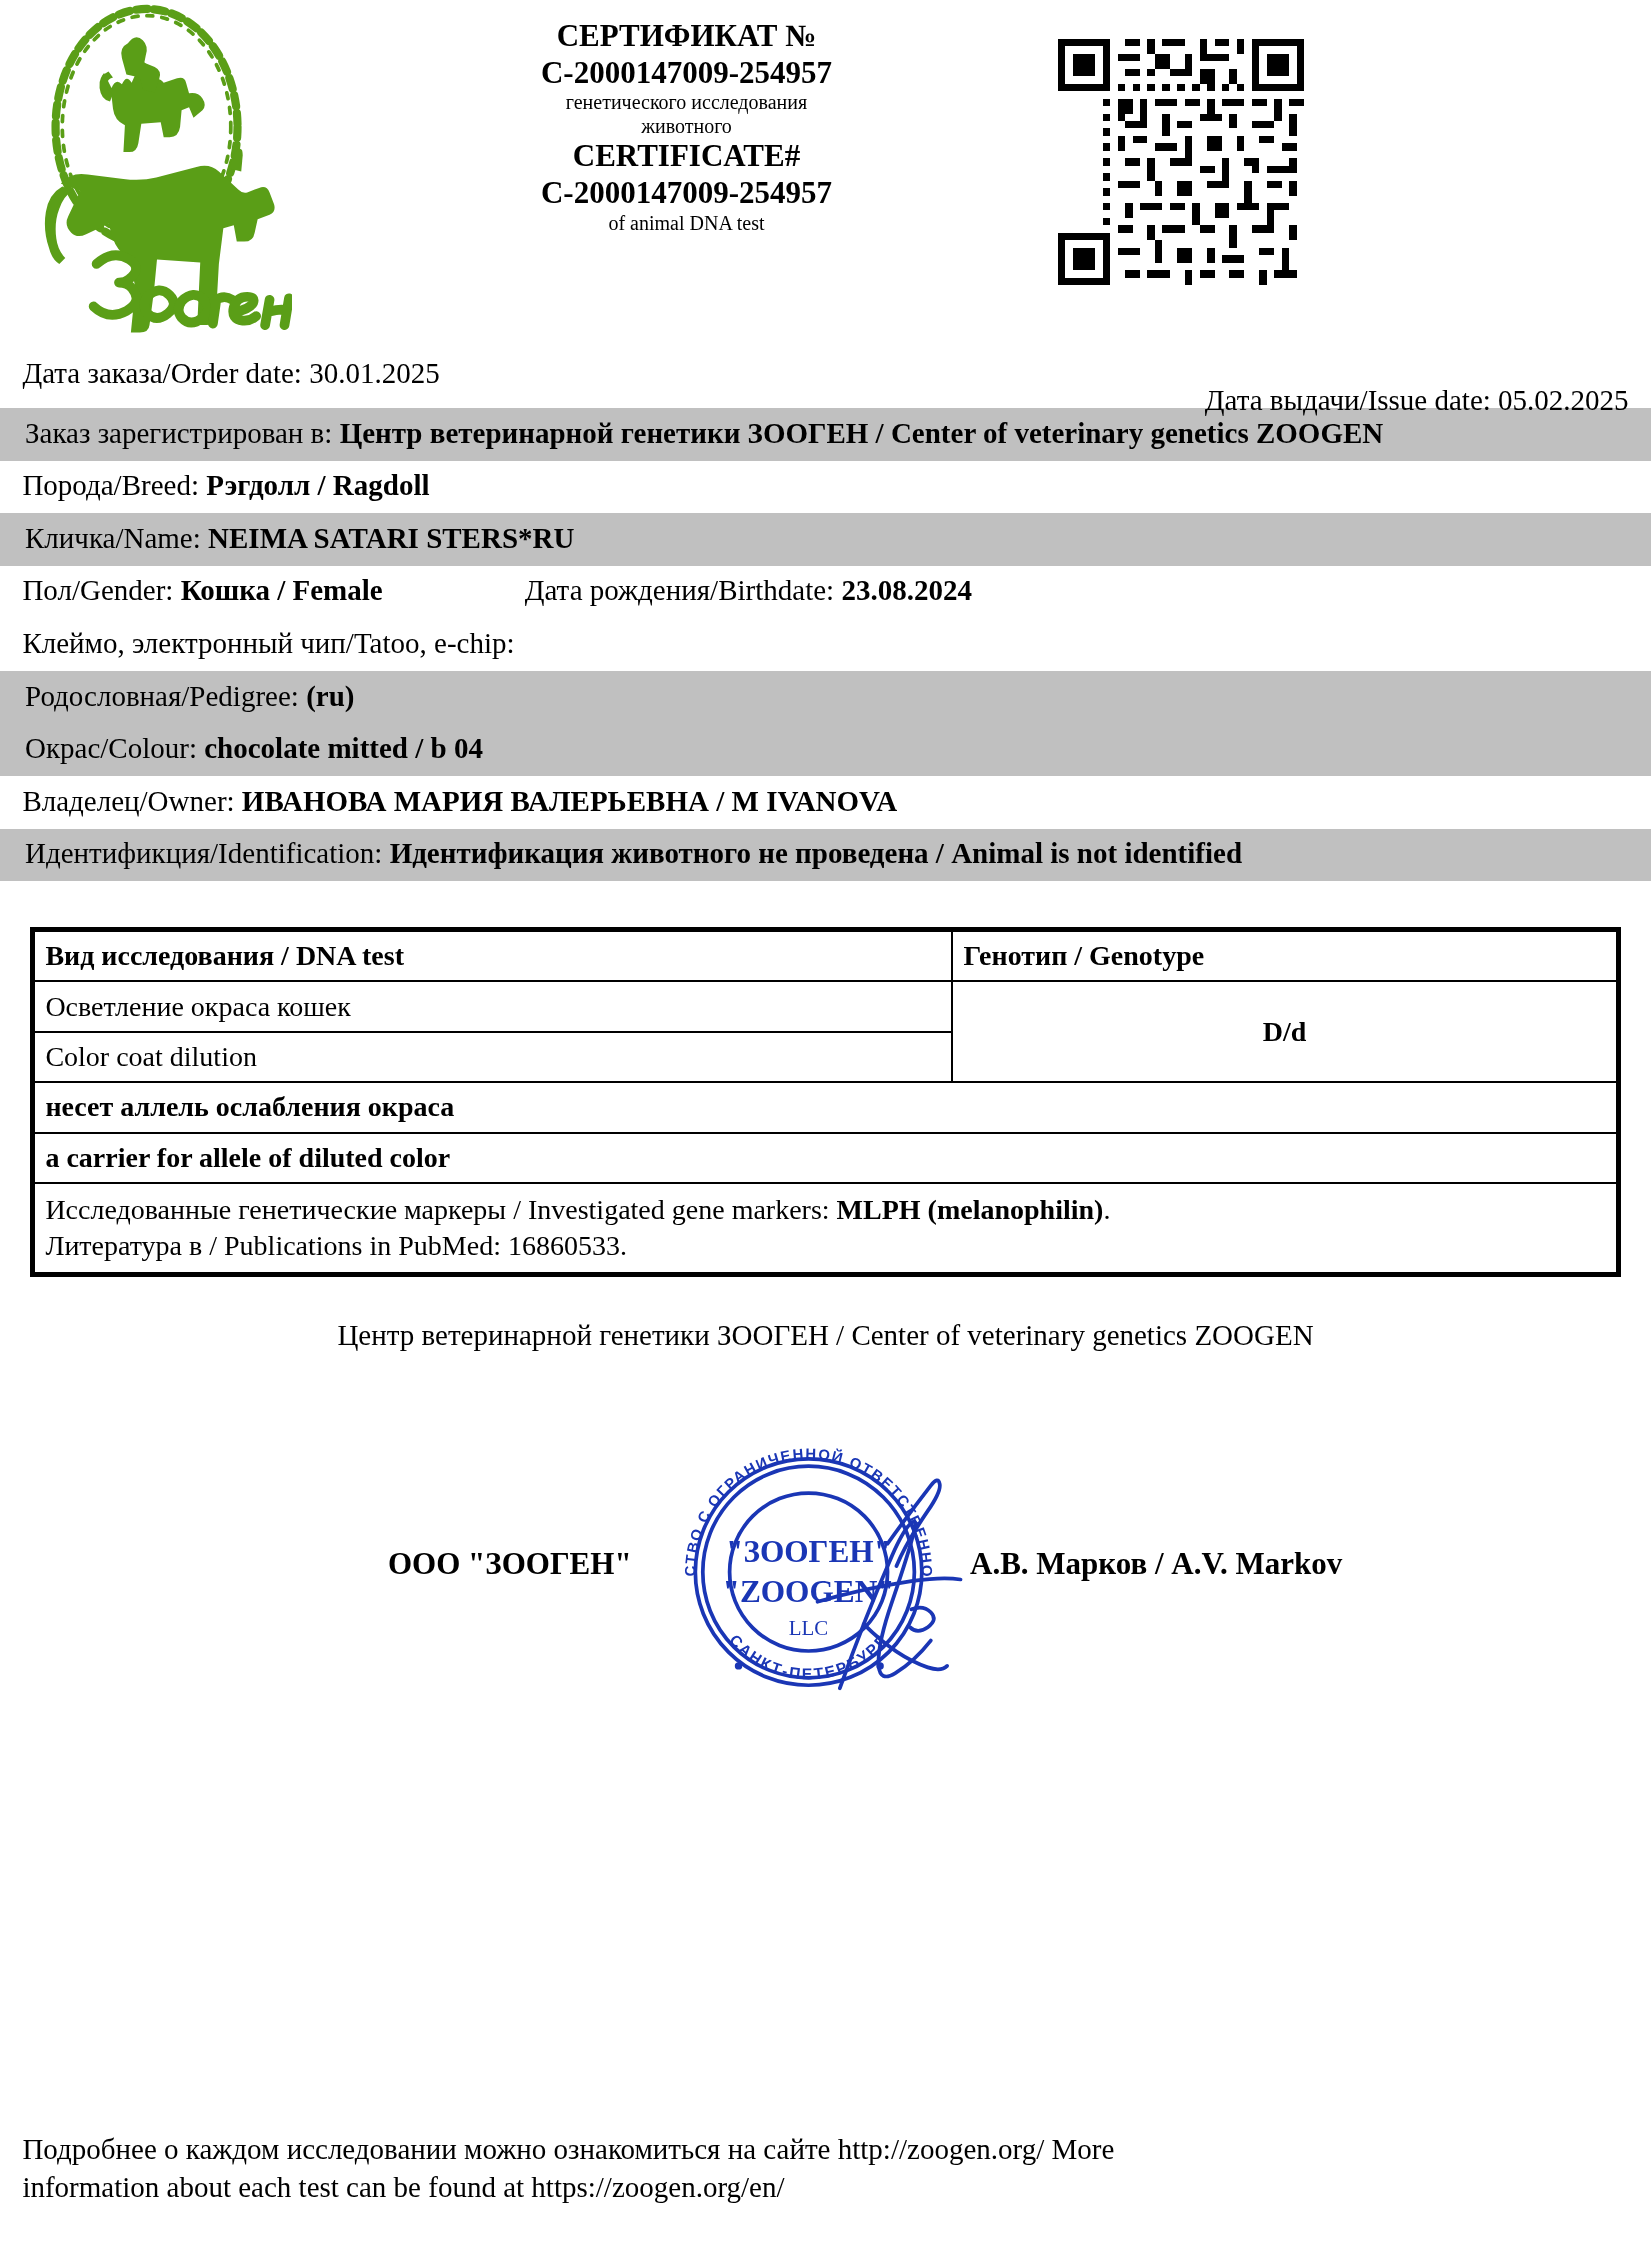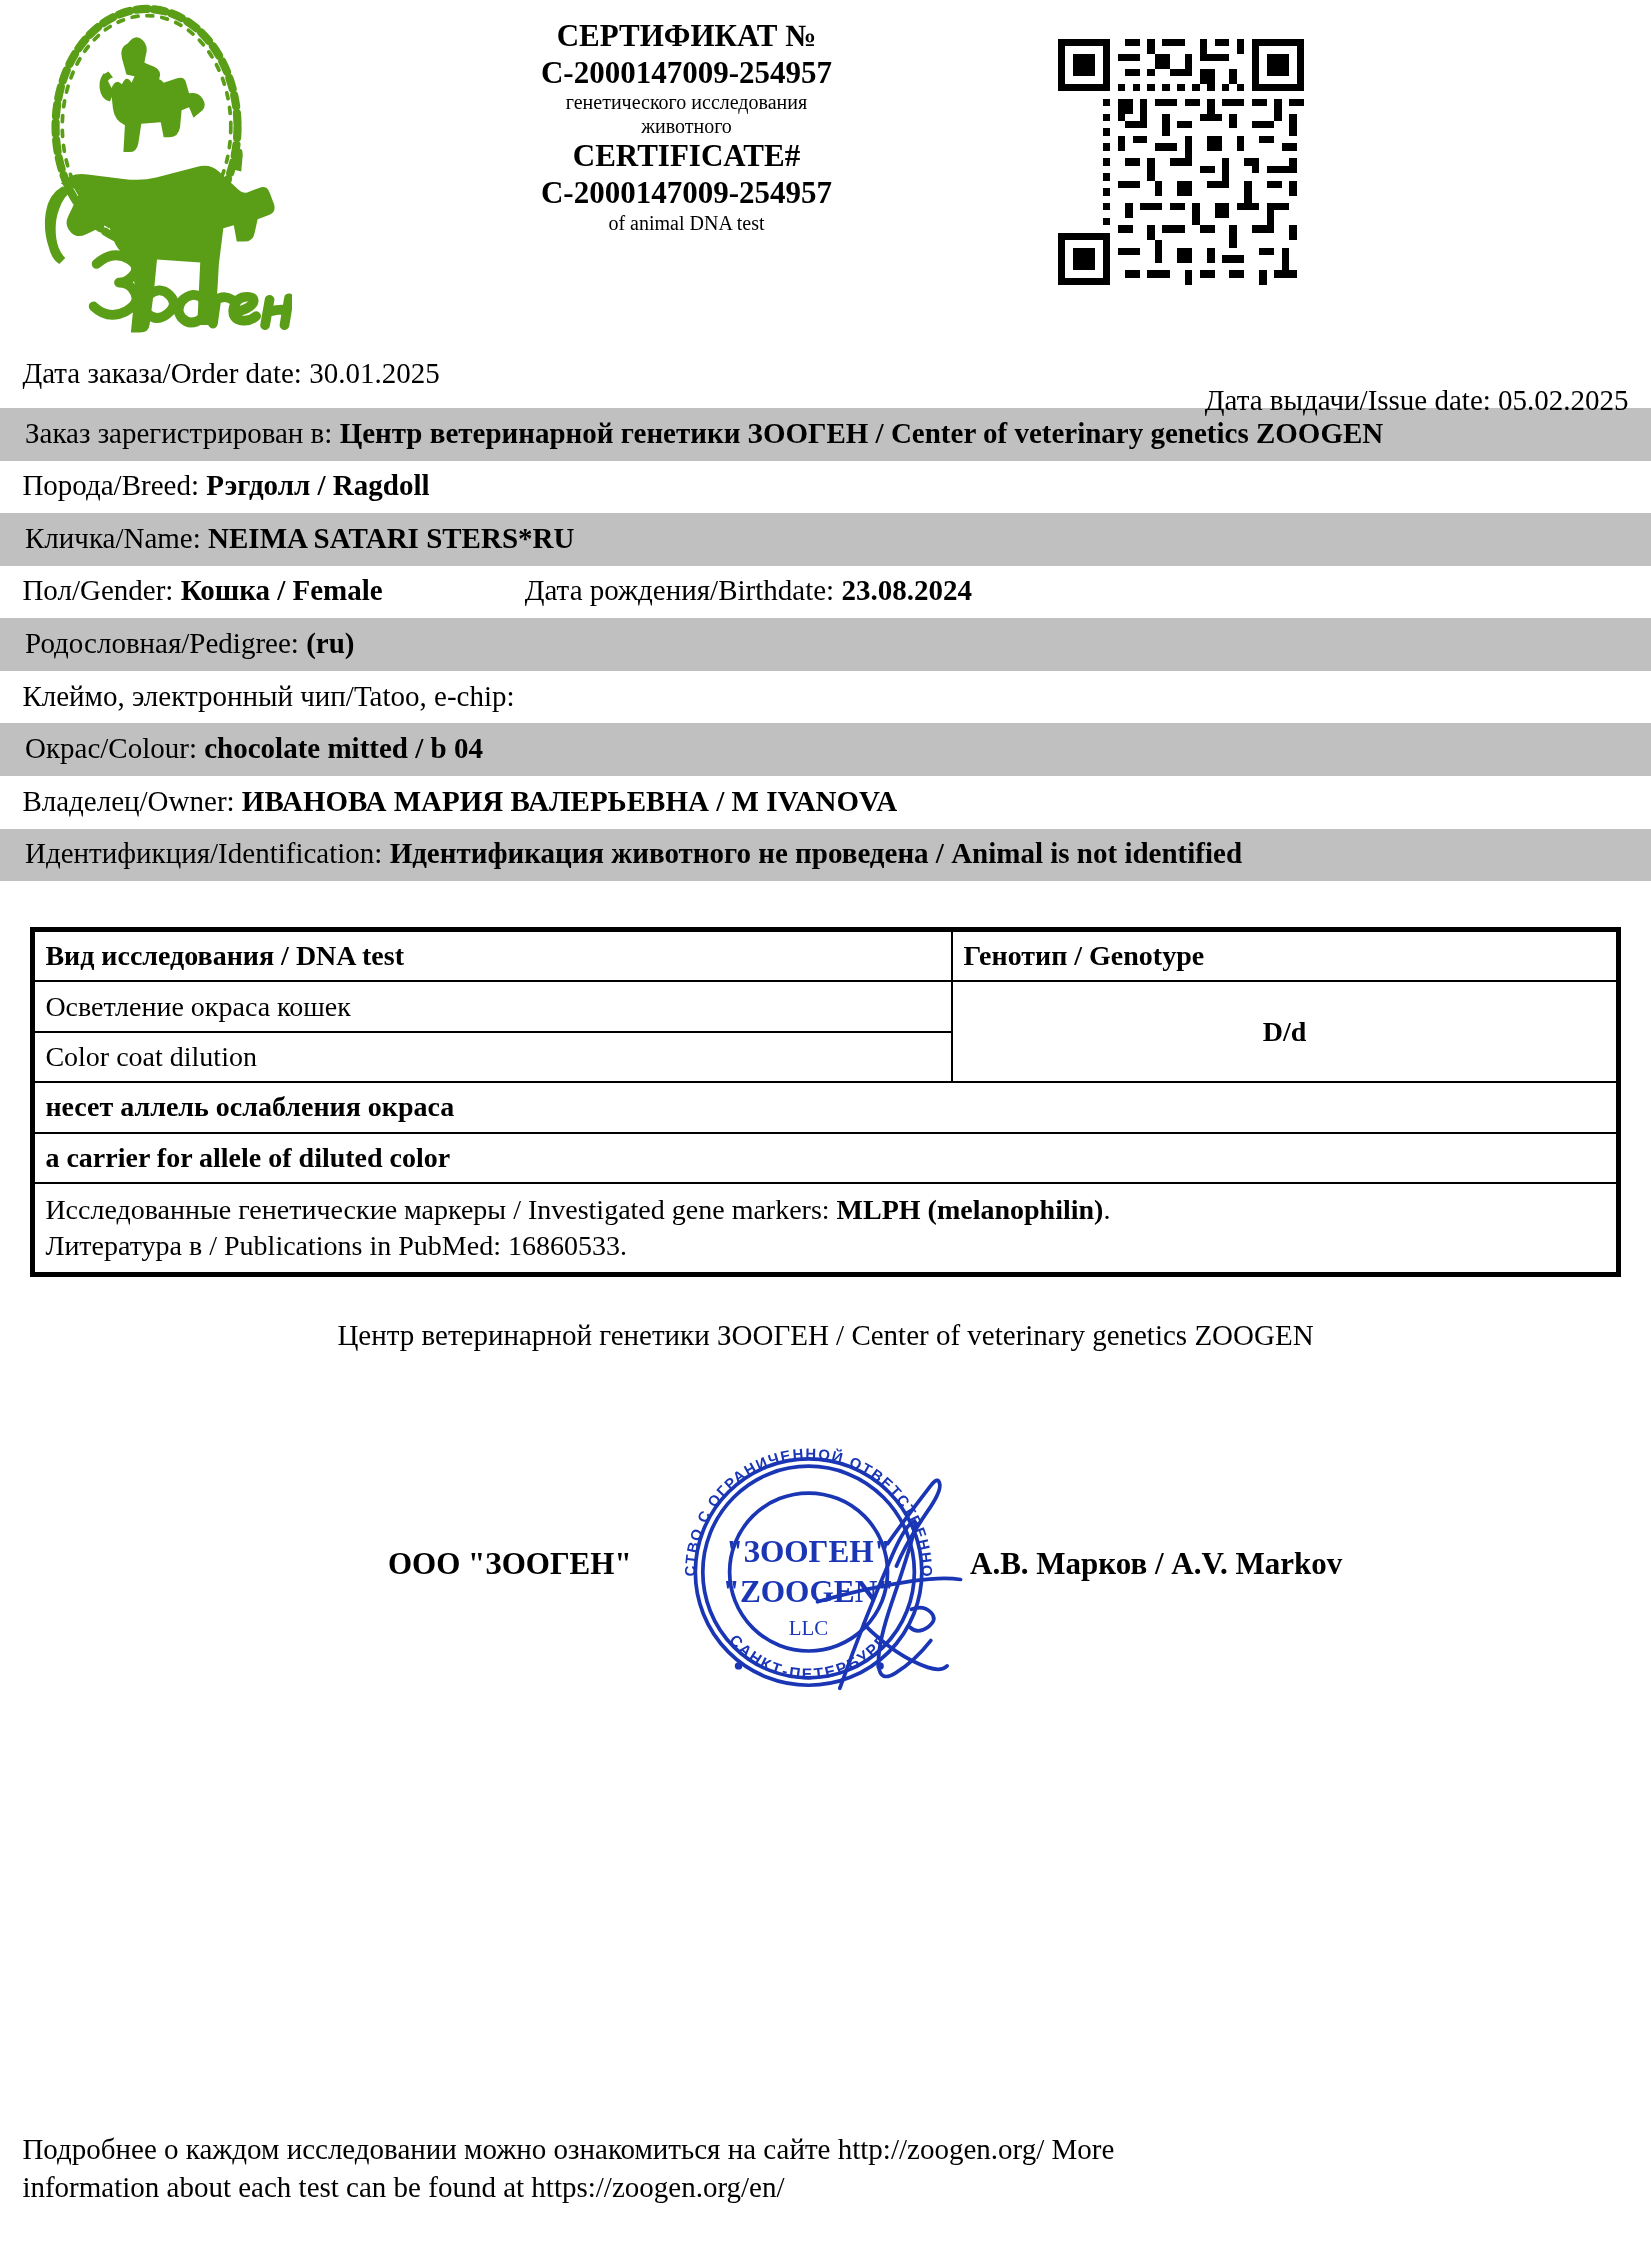--- a/index.html
+++ b/index.html
@@ -400,28 +400,28 @@
       <span class="col-a">
         <span class="lbl">Пол/Gender:</span>
         <span class="val">Кошка / Female</span>
       </span>
       <span class="col-b">
         <span class="lbl">Дата рождения/Birthdate:</span>
         <span class="val">23.08.2024</span>
       </span>
     </div>
 
+    <div class="info-row">
+      <span class="lbl">Клеймо, электронный чип/Tatoo, e-chip:</span>
+      <span class="val"></span>
+    </div>
+
     <div class="info-row shaded">
       <span class="lbl">Родословная/Pedigree:</span>
       <span class="val">(ru)</span>
-    </div>
-
-    <div class="info-row">
-      <span class="lbl">Клеймо, электронный чип/Tatoo, e-chip:</span>
-      <span class="val"></span>
     </div>
 
     <div class="info-row shaded">
       <span class="lbl">Окрас/Colour:</span>
       <span class="val">chocolate mitted / b 04</span>
     </div>
 
     <div class="info-row">
       <span class="lbl">Владелец/Owner:</span>
       <span class="val">ИВАНОВА МАРИЯ ВАЛЕРЬЕВНА / M IVANOVA</span>

